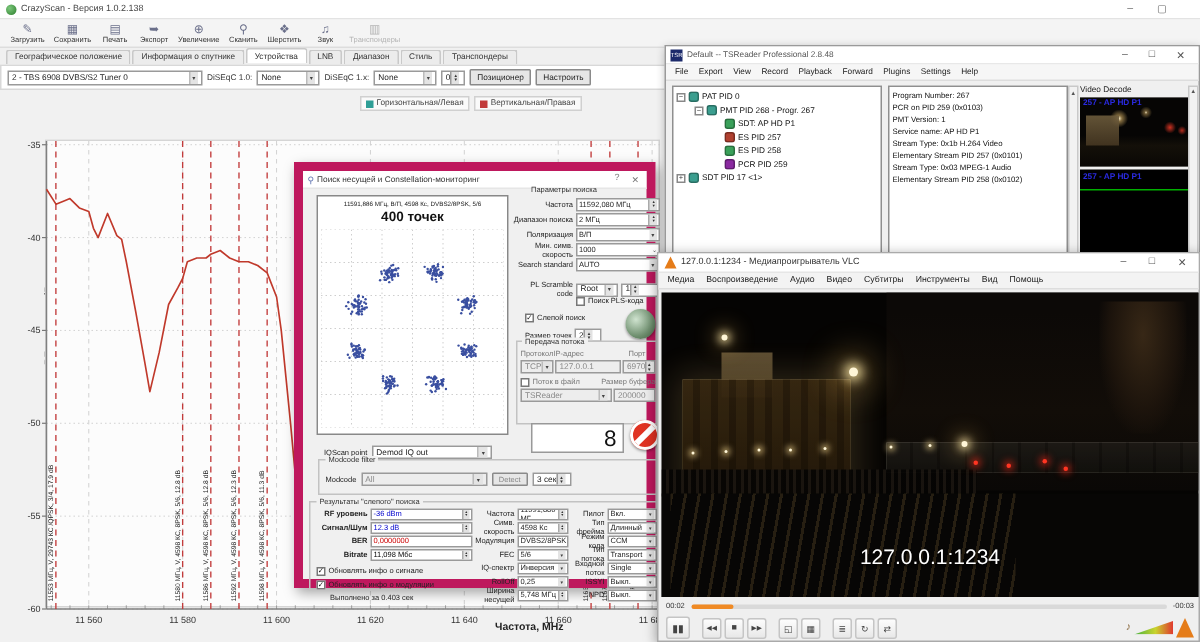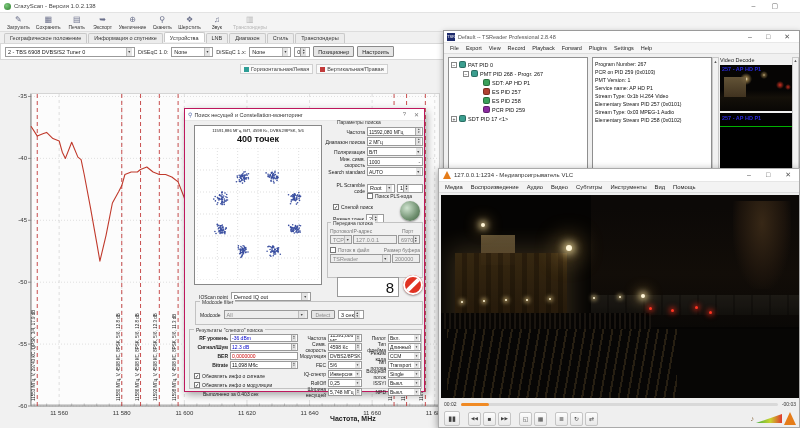--- a/index.html
+++ b/index.html
@@ -35,21 +35,21 @@
 
 #chart{position:absolute;left:0;top:60px;width:800px;height:368px;background:#f1f1f1}
 #legend{position:absolute;left:240px;top:4px;display:flex;gap:3px;white-space:nowrap}
 .leg-item{display:flex;align-items:center;border:1px solid #d0d0d0;background:#fafafa;padding:1px 3px;font-size:5.5px;color:#444}
 .leg-item .sw{width:5px;height:5px;margin-right:2px}
 #chart-title{position:absolute;left:150px;top:18px;font-size:10px;font-weight:bold;color:#222;white-space:nowrap}
 #spec-plot{position:absolute;left:30px;top:33px;width:410px;height:312px;background:#fcfcfc;border:1px solid #d5d5d5}
 #ylab{position:absolute;left:-12px;top:150px;transform:rotate(-90deg);transform-origin:center;font-size:7px;font-weight:bold;color:#333;width:90px;text-align:center}
 #xlab{position:absolute;left:330px;top:355px;font-size:7px;font-weight:bold;color:#222}
 
-#dlg{position:absolute;left:184px;top:108px;width:241px;height:284px;background:#f0f0f0;border:1px solid #be185d;box-shadow:2px 3px 8px rgba(0,0,0,.35);z-index:5;font-size:5px}
+#dlg{position:absolute;left:196px;top:108px;width:241px;height:284px;background:#f0f0f0;border:6px solid #be185d;box-shadow:2px 3px 8px rgba(0,0,0,.35);z-index:5;font-size:5px}
 #dlg-title{position:absolute;left:0;top:0;width:100%;height:12px;background:#fff;display:flex;align-items:center;padding:0 3px;border-bottom:1px solid #e6e6e6}
 #dlg-title .dicon{color:#5a6fae;font-size:6px;margin-right:2px}
 #dlg-title .t{font-size:5.5px;color:#333}
 #dlg-title .hb{margin-left:auto;display:flex;gap:8px;color:#777;font-size:6px;margin-right:2px}
 #const-box{position:absolute;left:9px;top:16px;width:128px;height:160px;background:#fff;border:1px solid #888}
 #const-hdr{position:absolute;left:0;top:2px;width:100%;text-align:center;font-size:4.2px;color:#222}
 #const-pts{position:absolute;left:0;top:8px;width:100%;text-align:center;font-size:9px;font-weight:bold;color:#111}
 #const-svg{position:absolute;left:2px;top:22px}
 #dlg-params-title{position:absolute;left:152px;top:10px;font-size:5px;color:#333}
 #dlg-params{position:absolute;left:140px;top:18px;width:98px}
@@ -1259,20 +1259,21 @@
       <span class="lamp sml" style="left:64px;top:104px"></span>
       <span class="lamp sml" style="left:85px;top:104px"></span>
       <span class="lamp sml" style="left:108px;top:103px"></span>
       <span class="lamp sml" style="left:152px;top:102px"></span>
       <span class="lamp sml" style="left:178px;top:101px"></span>
       <span class="lamp med" style="left:200px;top:99px"></span>
       <span class="redlight" style="left:208px;top:112px"></span>
       <span class="redlight" style="left:230px;top:114px"></span>
       <span class="redlight" style="left:254px;top:111px"></span>
       <span class="redlight" style="left:268px;top:116px"></span>
+      <div id="vid-url">127.0.0.1:1234</div>
     </div>
     <div id="vlc-timerow">
       <span>00:02</span>
       <span id="vlc-track">
           <span class="fill"></span>
         </span>
       <span>-00:03</span>
     </div>
     <div id="vlc-controls">
       <span class="vbtn bigb">▮▮</span>

